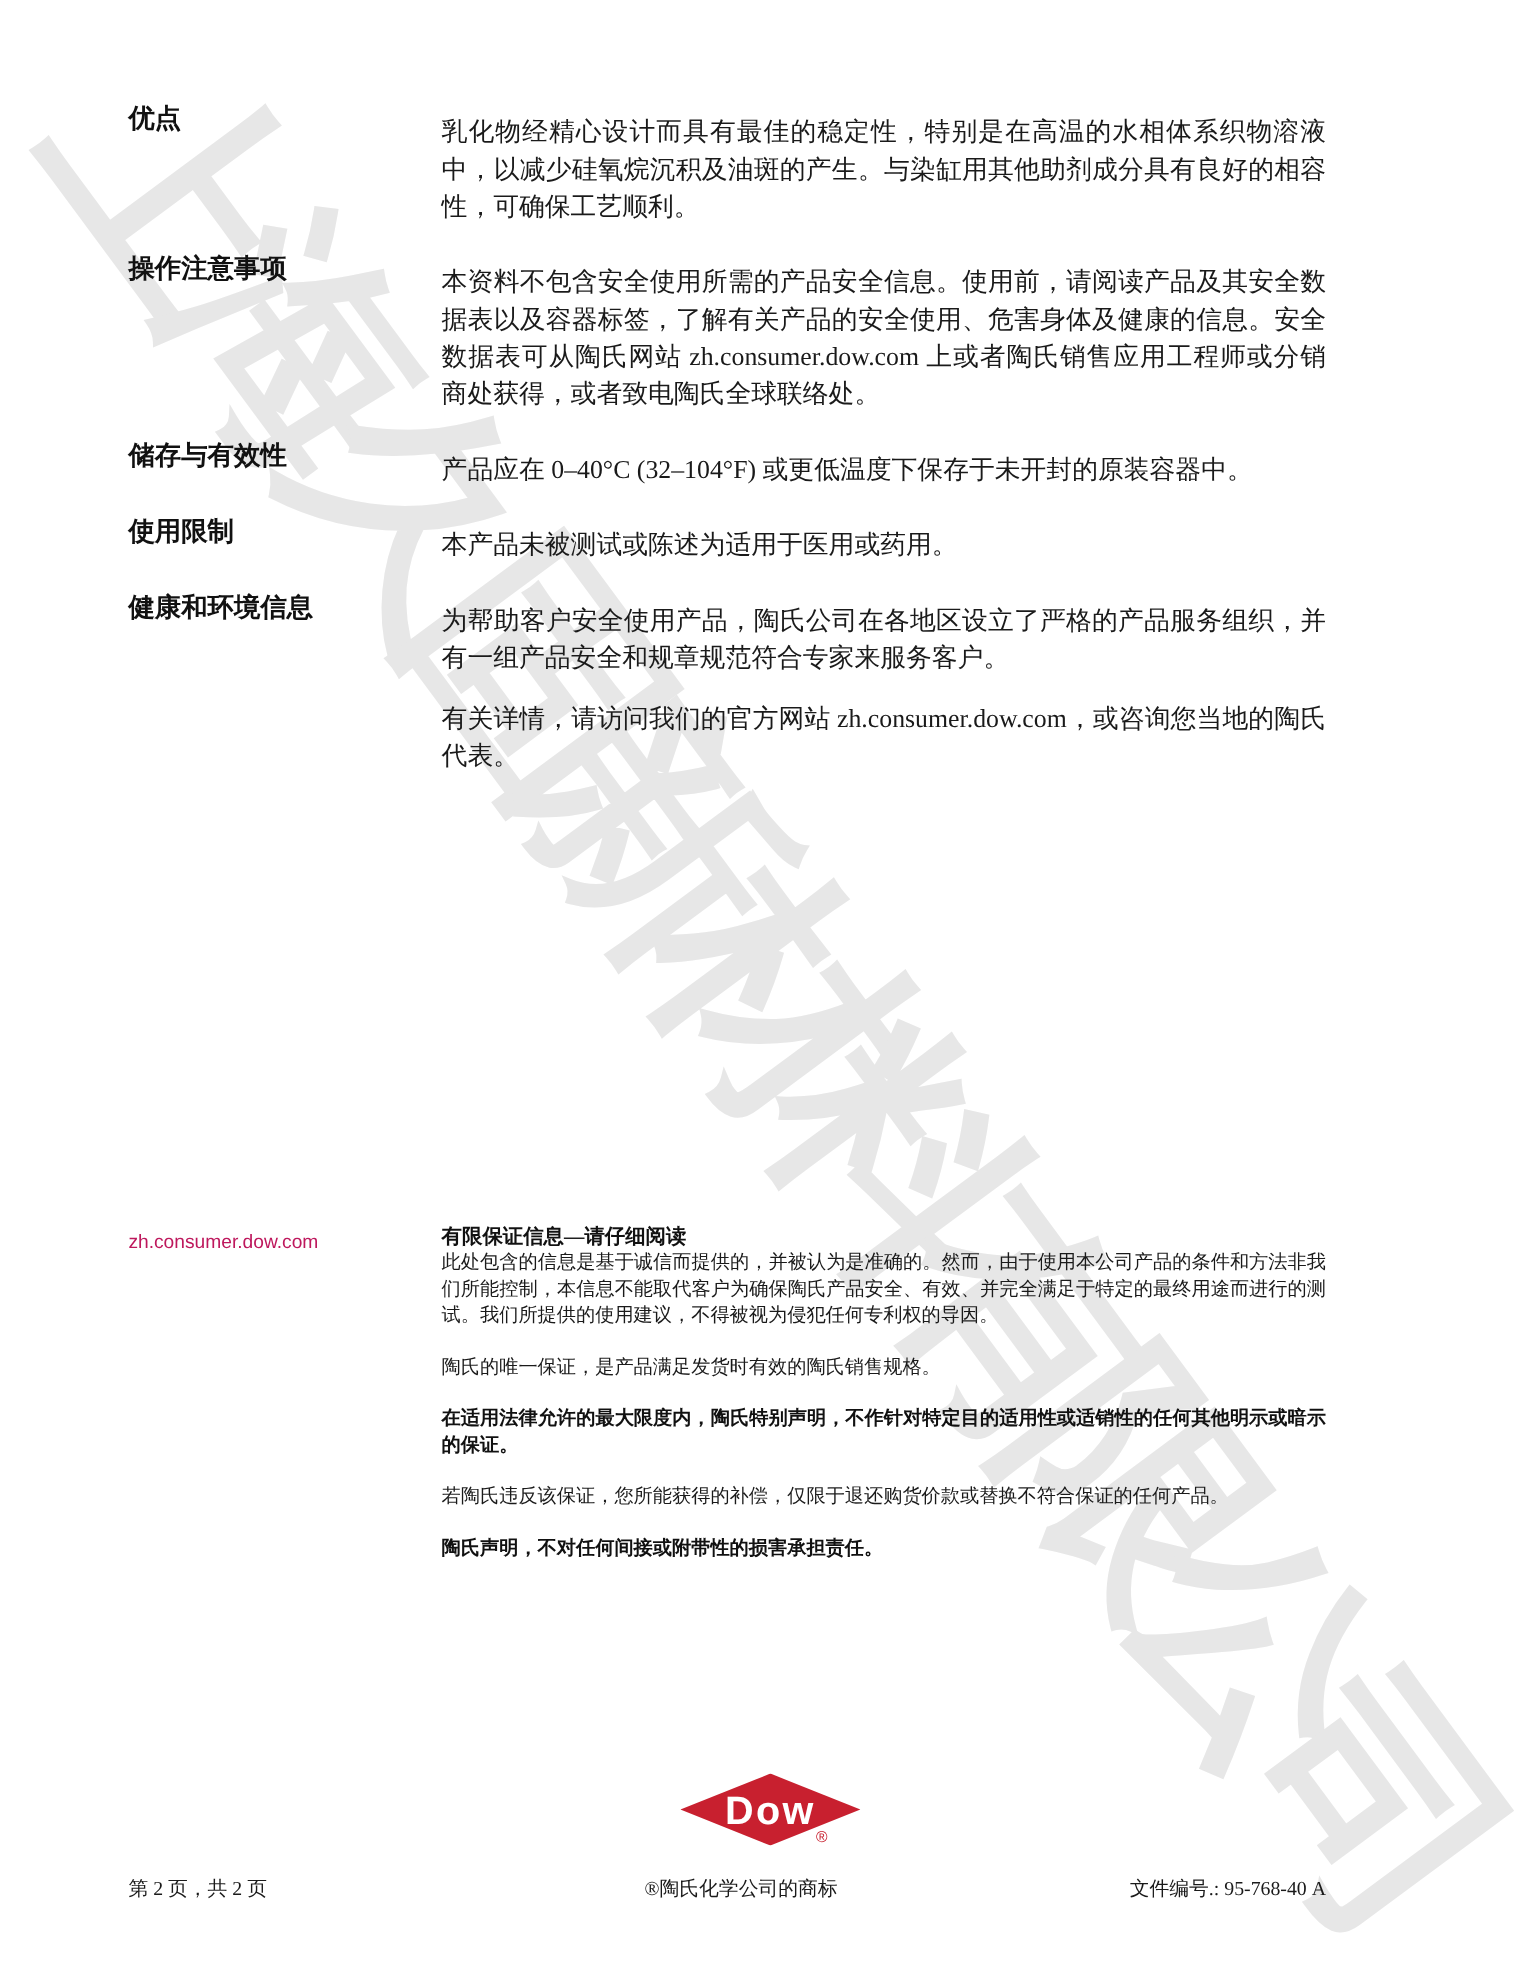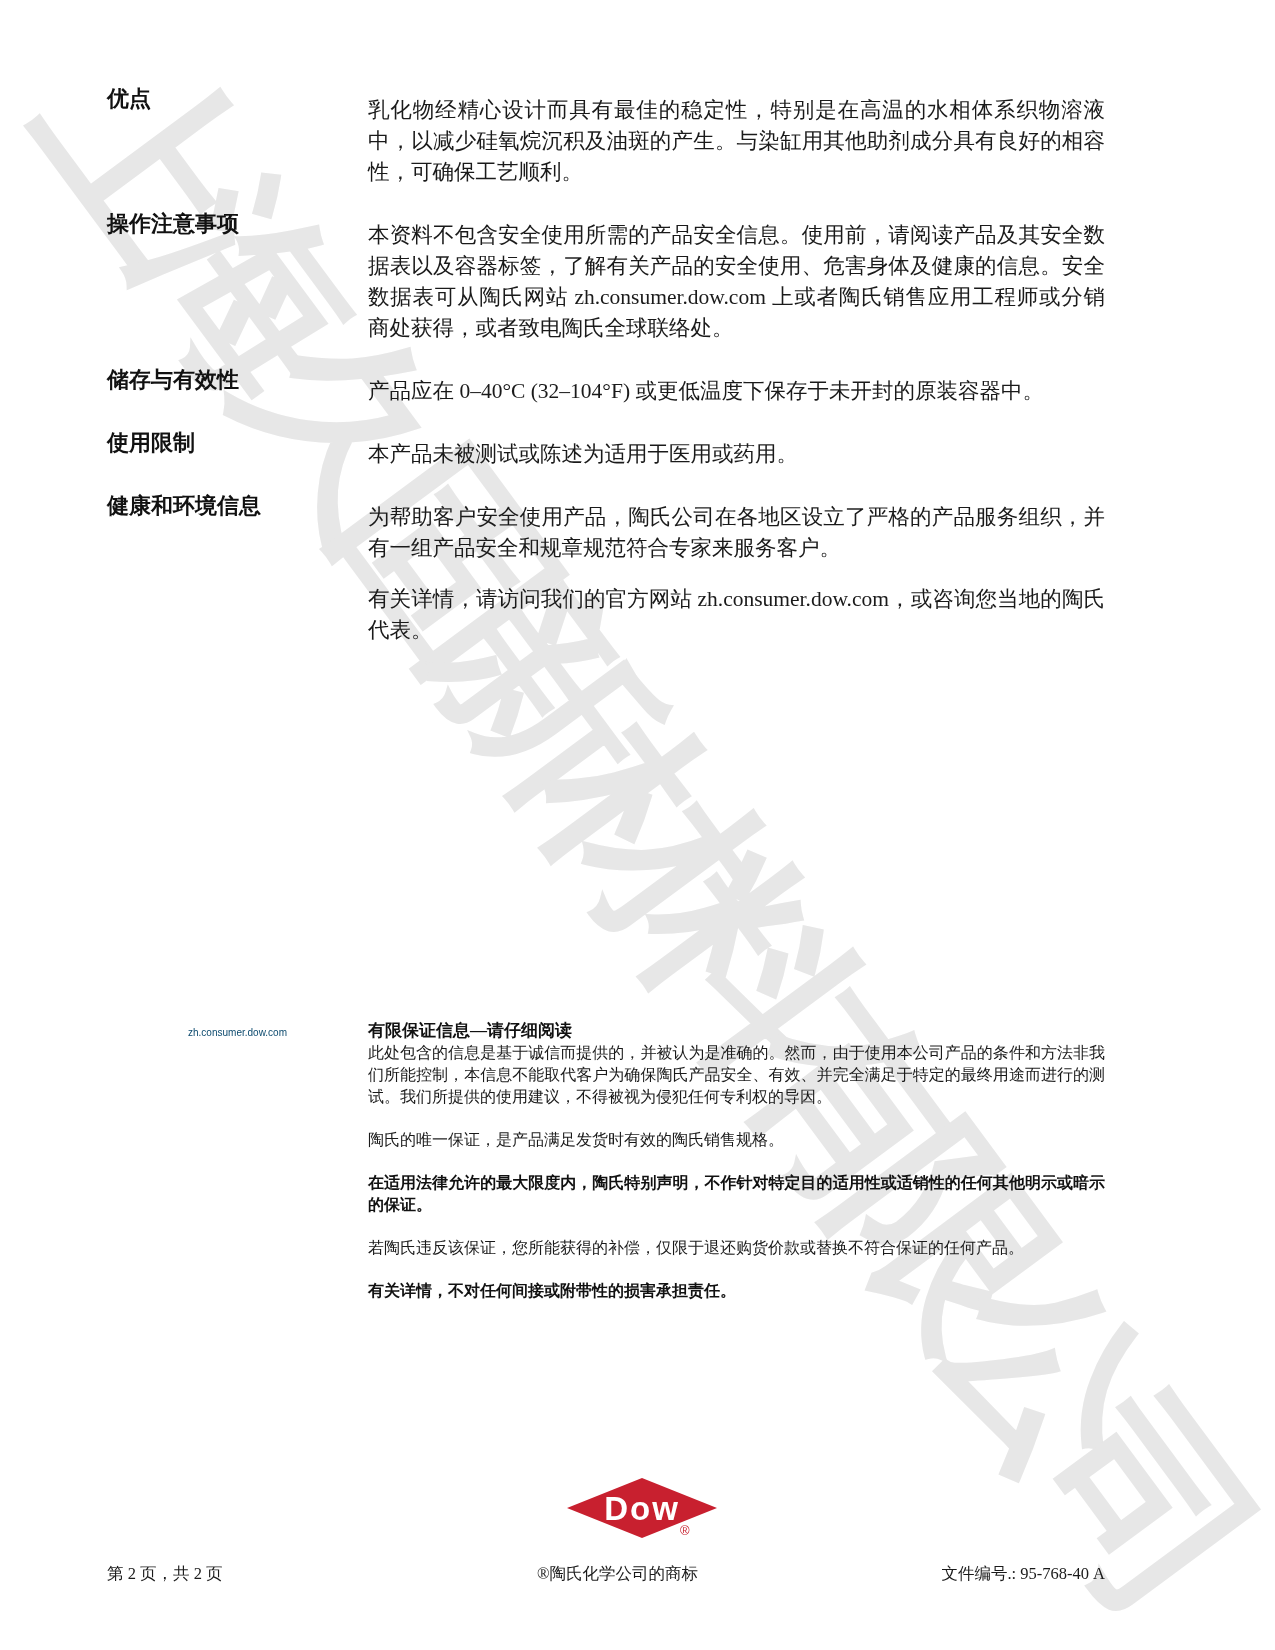--- a/index.html
+++ b/index.html
@@ -25,21 +25,21 @@
     font-weight:bold; font-size:22px; line-height:31px; color:#111;
   }
   .sec-body { }
   .para {
     font-size:21.5px; line-height:31px; text-align:justify;
     margin-bottom:20px; color:#1a1a1a;margin-top:12px;
   }
 
   
   .warranty { position:absolute; left:107px; top:1019px; width:998px; display:grid; grid-template-columns:261px 1fr; z-index:1; }
-  .site-url { font-family:"Liberation Sans","DejaVu Sans",sans-serif; font-size:10px; color:#0c4a6e; padding-top:8px;text-align:center; }
+  .site-url { font-family:"Liberation Sans","DejaVu Sans",sans-serif; font-size:16px; color:#be185d; padding-top:8px; }
   .legal-heading { font-family:Liberation Serif, serif; font-weight:bold; font-size:17px; line-height:23px; color:#111; }
   .legal-para { font-size:16px; line-height:22px; text-align:justify; margin-bottom:21px; color:#1a1a1a; }
   .legal-para.bold { font-family:"Liberation Sans","DejaVu Sans",sans-serif; font-weight:bold; color:#111; }
 
   
   .logo { position:absolute; left:567px; top:1478px; width:150px; height:60px; z-index:1; }
   .logo svg { display:block; width:150px; height:60px; }
   .logo .reg { position:absolute; left:113px; top:45px; font-family:"Liberation Sans",sans-serif; font-size:13px; color:#c8202f; }
 
   
@@ -96,21 +96,21 @@
   </div>
 
   <div class="warranty">
     <div class="site-url">zh.consumer.dow.com</div>
     <div>
       <div class="legal-heading">有限保证信息—请仔细阅读</div>
       <p class="legal-para">此处包含的信息是基于诚信而提供的，并被认为是准确的。然而，由于使用本公司产品的条件和方法非我们所能控制，本信息不能取代客户为确保陶氏产品安全、有效、并完全满足于特定的最终用途而进行的测试。我们所提供的使用建议，不得被视为侵犯任何专利权的导因。</p>
       <p class="legal-para">陶氏的唯一保证，是产品满足发货时有效的陶氏销售规格。</p>
       <p class="legal-para bold">在适用法律允许的最大限度内，陶氏特别声明，不作针对特定目的适用性或适销性的任何其他明示或暗示的保证。</p>
       <p class="legal-para">若陶氏违反该保证，您所能获得的补偿，仅限于退还购货价款或替换不符合保证的任何产品。</p>
-      <p class="legal-para bold">有关详情，不对任何间接或附带性的损害承担责任。</p>
+      <p class="legal-para bold">陶氏声明，不对任何间接或附带性的损害承担责任。</p>
     </div>
   </div>
 
   <div class="logo">
     <svg viewBox="0 0 150 60">
       <polygon points="75,0 150,30 75,60 0,30" fill="#c8202f"></polygon>
       <text x="75" y="42" text-anchor="middle" font-family="Liberation Sans, sans-serif" font-size="33" font-weight="bold" fill="#ffffff" letter-spacing="2">Dow</text>
     </svg>
     <span class="reg">®</span>
   </div>

